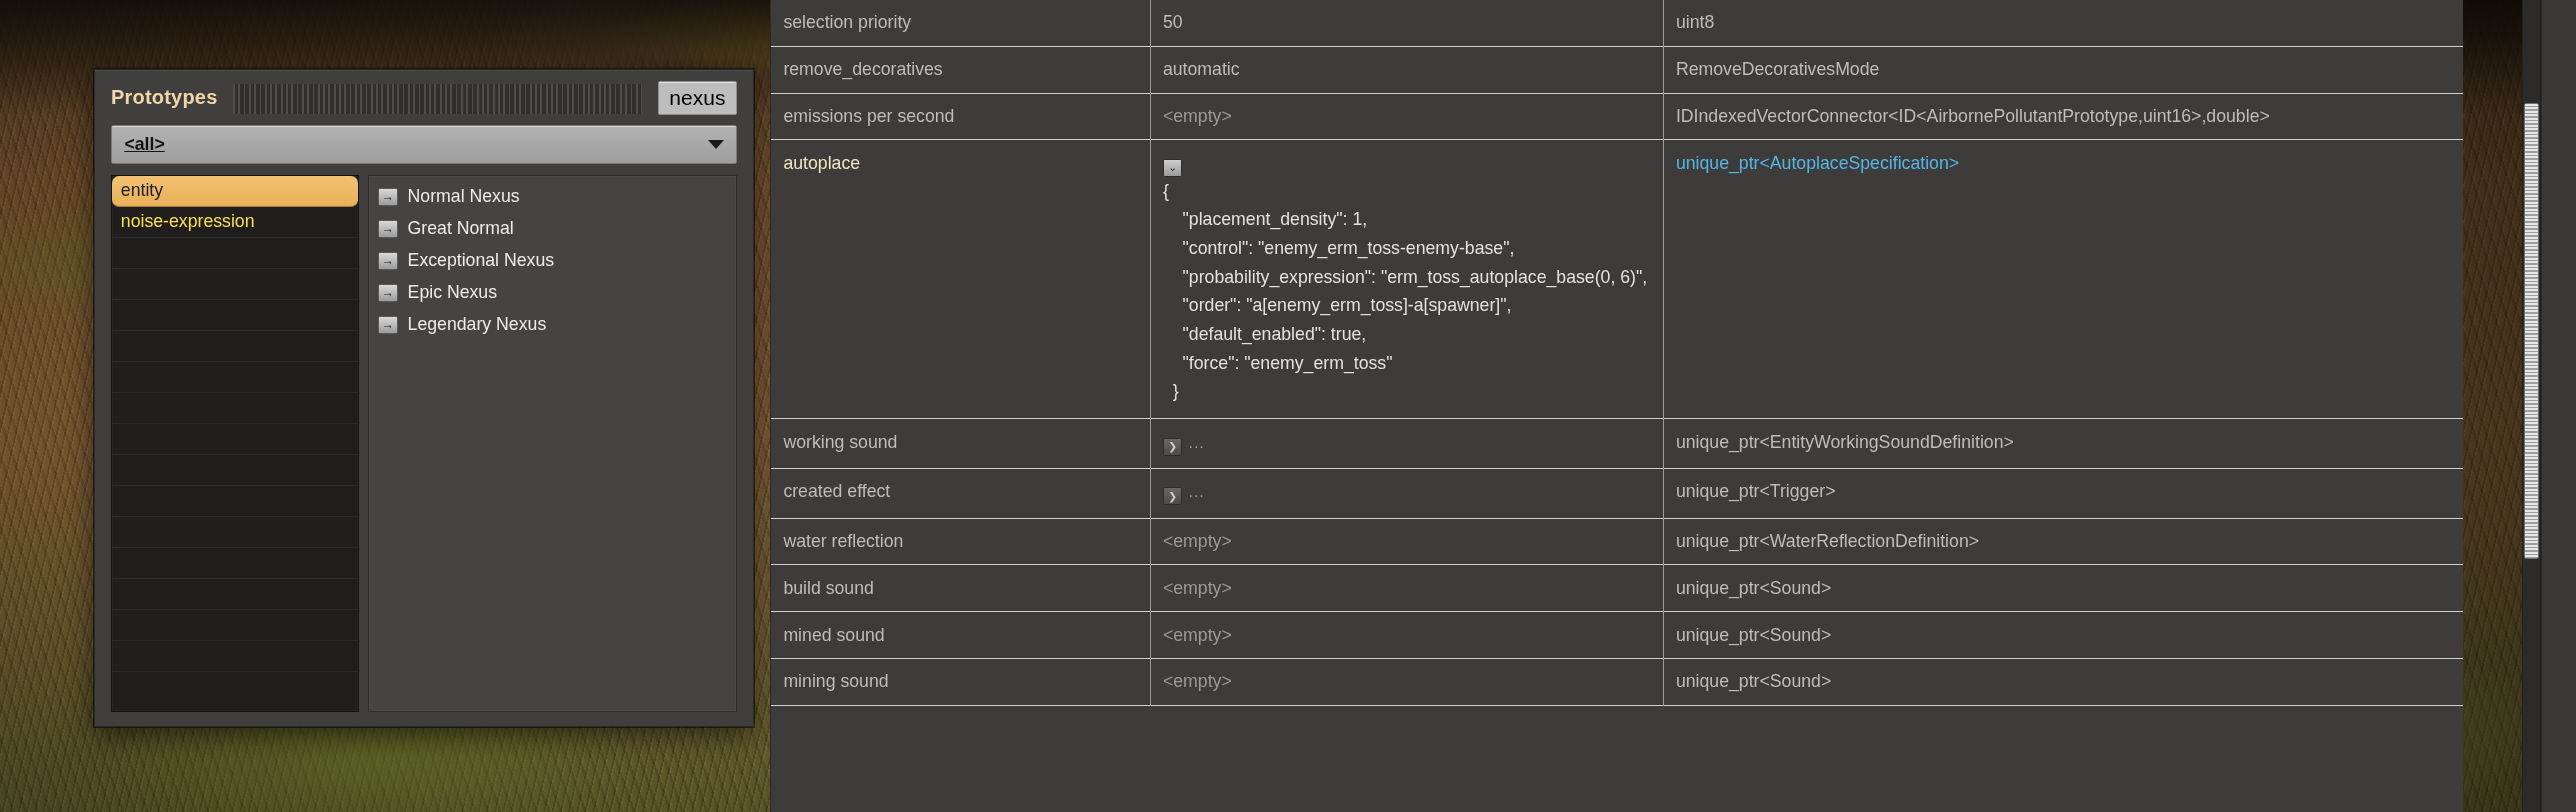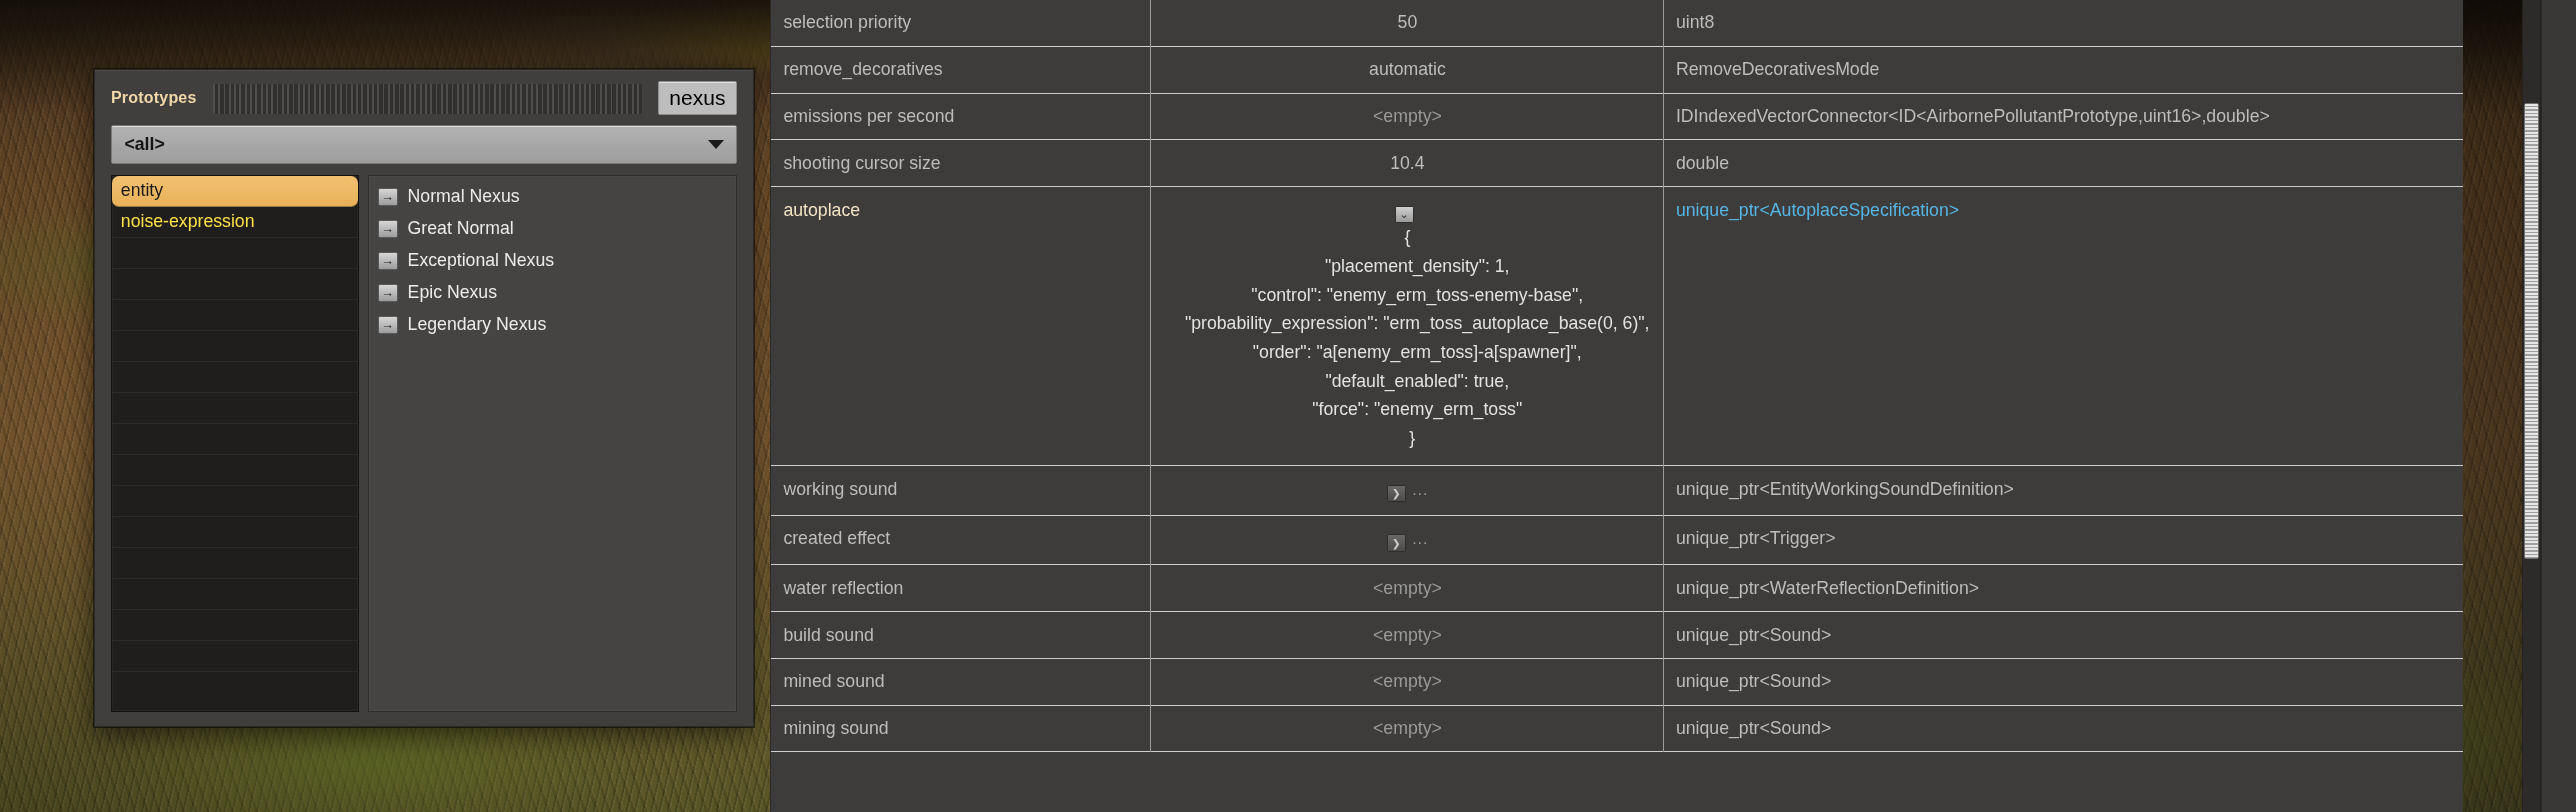--- a/index.html
+++ b/index.html
@@ -63,21 +63,21 @@
                 inset 0 0.9px 0 rgba(255,255,255,.06);
     padding: 0 16px 14px 16px;
     display: flex; flex-direction: column;
   }
 
   .titlebar {
     height: 55px; flex: 0 0 55px;
     display: flex; align-items: center; gap: 16px;
   }
   .win-title {
-    font-size: 16px; font-weight: bold;
+    font-size: 20px; font-weight: bold;
     color: #f0d6a8; letter-spacing: 0.2px;
     white-space: nowrap;
     text-align: right;
   }
   .drag-grip {
     flex: 1 1 auto; height: 30px; margin-top: 3.5px;
     background-image: repeating-linear-gradient(90deg,
       rgba(255,255,255,0.085) 0 1.8px,
       rgba(0,0,0,0.28) 1.8px 5.3px);
     border-radius: 1.8px;
@@ -98,20 +98,21 @@
   .filter-select {
     height: 39px;
     background: linear-gradient(180deg,#b3b3b3 0%, #9d9d9d 100%);
     border: 0.9px solid #787878;
     border-radius: 1.8px;
     display: flex; align-items: center; justify-content: space-between;
     padding: 0 12.4px;
     font-size: 17.7px; color: #141414; font-weight: bold;
     box-shadow: inset 0 0.9px 0 rgba(255,255,255,.5);
     margin-bottom: 10.6px;
+    text-decoration: underline;
   }
   .caret-down {
     width: 0; height: 0;
     border-left: 8px solid transparent;
     border-right: 8px solid transparent;
     border-top: 9.7px solid #1a1a1a;
   }
 
   .lists-row { flex: 1 1 auto; display: flex; gap: 8.8px; min-height: 0; }
 
@@ -167,21 +168,21 @@
   .prop-table tr { border-bottom: 0.9px solid #cfcfcf; padding-left: 29px; }
   .prop-table td {
     padding: 12.4px 10.6px 12.4px 12.4px;
     font-size: 17.7px;
     color: #bdbdbd;
     vertical-align: top;
     border-right: 0.9px solid #9a9a9a;
   }
   .prop-table td:last-child { border-right: none; }
   .c-name  { width: 379px; }
-  .c-value { width: 513px; text-align: center; }
+  .c-value { width: 513px; }
   .c-type  { width: auto; }
 
   td.c-name.sel { color: #f3e3c4; }
 
   .link { color: #bdbdbd; }
   .link.active { color: #55b6e6; }
 
   .dim { color: #9a9a9a; }
 
   .toggle {
@@ -323,25 +324,20 @@
           </tr>
           <tr>
             <td class="c-name">remove_decoratives</td>
             <td class="c-value"><span class="">automatic</span></td>
             <td class="c-type"><span class="">RemoveDecorativesMode</span></td>
           </tr>
           <tr>
             <td class="c-name">emissions per second</td>
             <td class="c-value"><span class="dim">&lt;empty&gt;</span></td>
             <td class="c-type"><span class="">IDIndexedVectorConnector&lt;ID&lt;AirbornePollutantPrototype,uint16&gt;,double&gt;</span></td>
-          </tr>
-          <tr>
-            <td class="c-name">shooting cursor size</td>
-            <td class="c-value"><span class="">10.4</span></td>
-            <td class="c-type"><span class="link">double</span></td>
           </tr>
           <tr>
             <td class="c-name sel">autoplace</td>
             <td class="c-value"><span class="toggle">⌄</span><span class="json-block">{
     "placement_density": 1,
     "control": "enemy_erm_toss-enemy-base",
     "probability_expression": "erm_toss_autoplace_base(0, 6)",
     "order": "a[enemy_erm_toss]-a[spawner]",
     "default_enabled": true,
     "force": "enemy_erm_toss"

